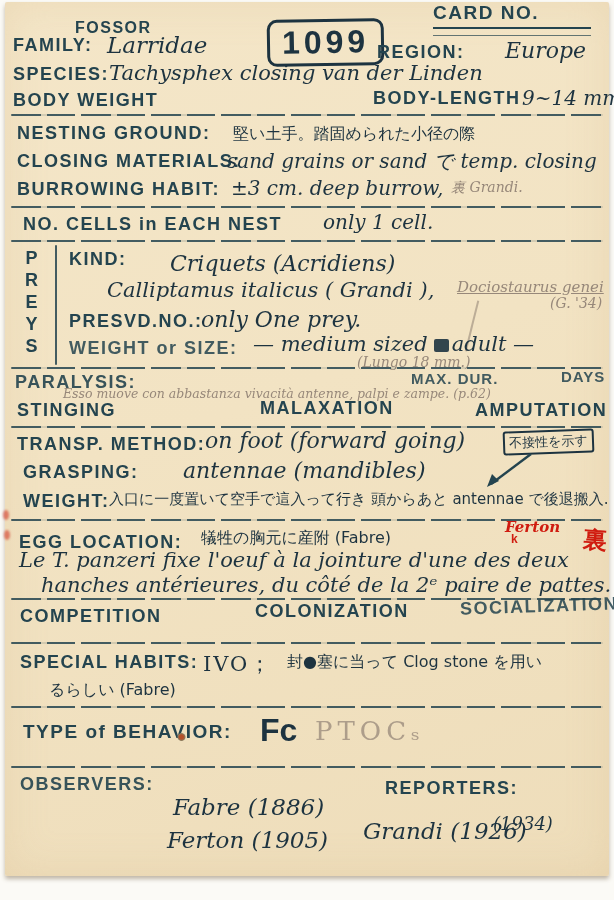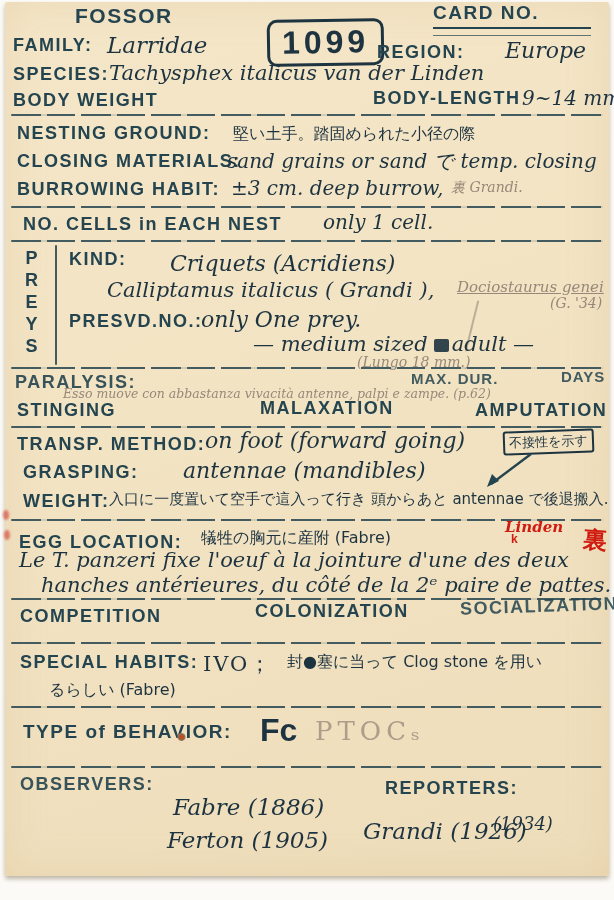--- a/index.html
+++ b/index.html
@@ -67,32 +67,32 @@
   .fleck{width:9px;height:8px;border-radius:50%;
     background:radial-gradient(circle,#b4502a 0 35%,#8d7c5e 60%,transparent 75%);}
   .redsmudge{width:6px;height:10px;border-radius:50%;background:rgba(208,40,25,.55);filter:blur(1px);}
   .pencil-slash{width:2px;height:52px;background:rgba(151,136,122,.6);transform:rotate(14deg);}
 </style>
 </head>
 <body>
 
 <div class="card">
 
-  <div class="abs lbl" style="left:70px;top:2px;font-size:21px;">FOSSOR</div>
+  <div class="abs lbl" style="left:70px;top:17px;font-size:16px;">FOSSOR</div>
   <div class="abs lbl" style="left:428px;top:0px;font-size:19px;">CARD NO.</div>
   <div class="abs dbl-underline" style="left:428px;top:25px;"></div>
 
   <div class="abs lbl" style="left:8px;top:33px;">FAMILY:</div>
   <div class="abs hw" style="left:102px;top:30px;font-size:23px;">Larridae</div>
   <div class="abs numbox" style="left:262px;top:17px;">1099</div>
   <div class="abs lbl" style="left:372px;top:40px;">REGION:</div>
   <div class="abs hw" style="left:500px;top:36px;font-size:22px;">Europe</div>
 
   <div class="abs lbl" style="left:8px;top:62px;">SPECIES:</div>
-  <div class="abs hw" style="left:104px;top:59px;font-size:21px;">Tachysphex italicus van der Linden</div>
+  <div class="abs hw" style="left:104px;top:59px;font-size:21px;">Tachysphex closing van der Linden</div>
 
   <div class="abs lbl" style="left:8px;top:88px;">BODY WEIGHT</div>
   <div class="abs lbl" style="left:368px;top:86px;">BODY-LENGTH</div>
   <div class="abs hw" style="left:517px;top:84px;">9~14 mm.</div>
 
   <div class="abs rule" style="left:6px;top:112px;width:592px;"></div>
 
   <div class="abs lbl" style="left:12px;top:121px;">NESTING GROUND:</div>
   <div class="abs hw jp" style="left:228px;top:122px;">堅い土手。踏固められた小径の際</div>
   <div class="abs lbl" style="left:12px;top:149px;">CLOSING MATERIALS:</div>
@@ -120,20 +120,21 @@
   <div class="abs lbl" style="left:64px;top:247px;">KIND:</div>
   <div class="abs hw" style="left:165px;top:249px;font-size:22px;">Criquets (Acridiens)</div>
   <div class="abs hw" style="left:102px;top:276px;font-size:21px;">Calliptamus italicus ( Grandi ),</div>
   <div class="abs pencil" style="left:452px;top:276px;font-size:15px;text-decoration:underline;">Dociostaurus genei</div>
   <div class="abs pencil" style="left:545px;top:293px;">(G. '34)</div>
   <div class="abs pencil-slash" style="left:466px;top:298px;"></div>
 
   <div class="abs lbl" style="left:64px;top:309px;">PRESVD.NO.:</div>
   <div class="abs hw" style="left:196px;top:305px;font-size:22px;">only One prey.</div>
 
+  <div class="abs lbl" style="left:64px;top:336px;opacity:.85;">WEIGHT or SIZE:</div>
   <div class="abs hw" style="left:248px;top:330px;font-size:21px;">
     <span>— medium sized</span><span class="scribble"></span><span>adult —</span>
   </div>
   <div class="abs pencil" style="left:352px;top:352px;">(Lungo 18 mm.)</div>
 
   <div class="abs rule" style="left:6px;top:365px;width:592px;"></div>
 
   <div class="abs lbl" style="left:10px;top:370px;opacity:.9;">PARALYSIS:</div>
   <div class="abs lbl sm" style="left:406px;top:368px;opacity:.85;">MAX. DUR.</div>
   <div class="abs lbl sm" style="left:556px;top:366px;opacity:.85;">DAYS</div>
@@ -153,21 +154,21 @@
   </svg>
   <div class="abs lbl" style="left:18px;top:460px;">GRASPING:</div>
   <div class="abs hw" style="left:178px;top:456px;font-size:22px;">antennae (mandibles)</div>
   <div class="abs lbl" style="left:18px;top:489px;">WEIGHT:</div>
   <div class="abs hw jp" style="left:104px;top:488px;font-size:15px;">入口に一度置いて空手で這入って行き 頭からあと antennae で後退搬入.</div>
 
   <div class="abs rule" style="left:6px;top:517px;width:592px;"></div>
 
   <div class="abs lbl" style="left:14px;top:530px;">EGG LOCATION:</div>
   <div class="abs hw jp" style="left:196px;top:526px;">犠牲の胸元に産附 (Fabre)</div>
-  <div class="abs red" style="left:500px;top:516px;font-size:15px;font-family:'DejaVu Serif',serif;font-style:italic;">Linden</div>
+  <div class="abs red" style="left:500px;top:516px;font-size:15px;font-family:'DejaVu Serif',serif;font-style:italic;">Ferton</div>
   <div class="abs red" style="left:506px;top:530px;font-size:12px;">k</div>
   <div class="abs red" style="left:578px;top:522px;font-size:24px;transform:rotate(4deg);">裏</div>
   <div class="abs hw" style="left:14px;top:546px;font-size:21px;">Le T. panzeri fixe l'oeuf à la jointure d'une des deux</div>
   <div class="abs hw" style="left:36px;top:571px;font-size:21px;">hanches antérieures, du côté de la 2ᵉ paire de pattes.</div>
 
   <div class="abs rule" style="left:6px;top:596px;width:592px;"></div>
 
   <div class="abs lbl" style="left:15px;top:604px;">COMPETITION</div>
   <div class="abs lbl" style="left:250px;top:599px;">COLONIZATION</div>
   <div class="abs lbl" style="left:455px;top:594px;opacity:.85;transform:rotate(-2deg);">SOCIALIZATION</div>

